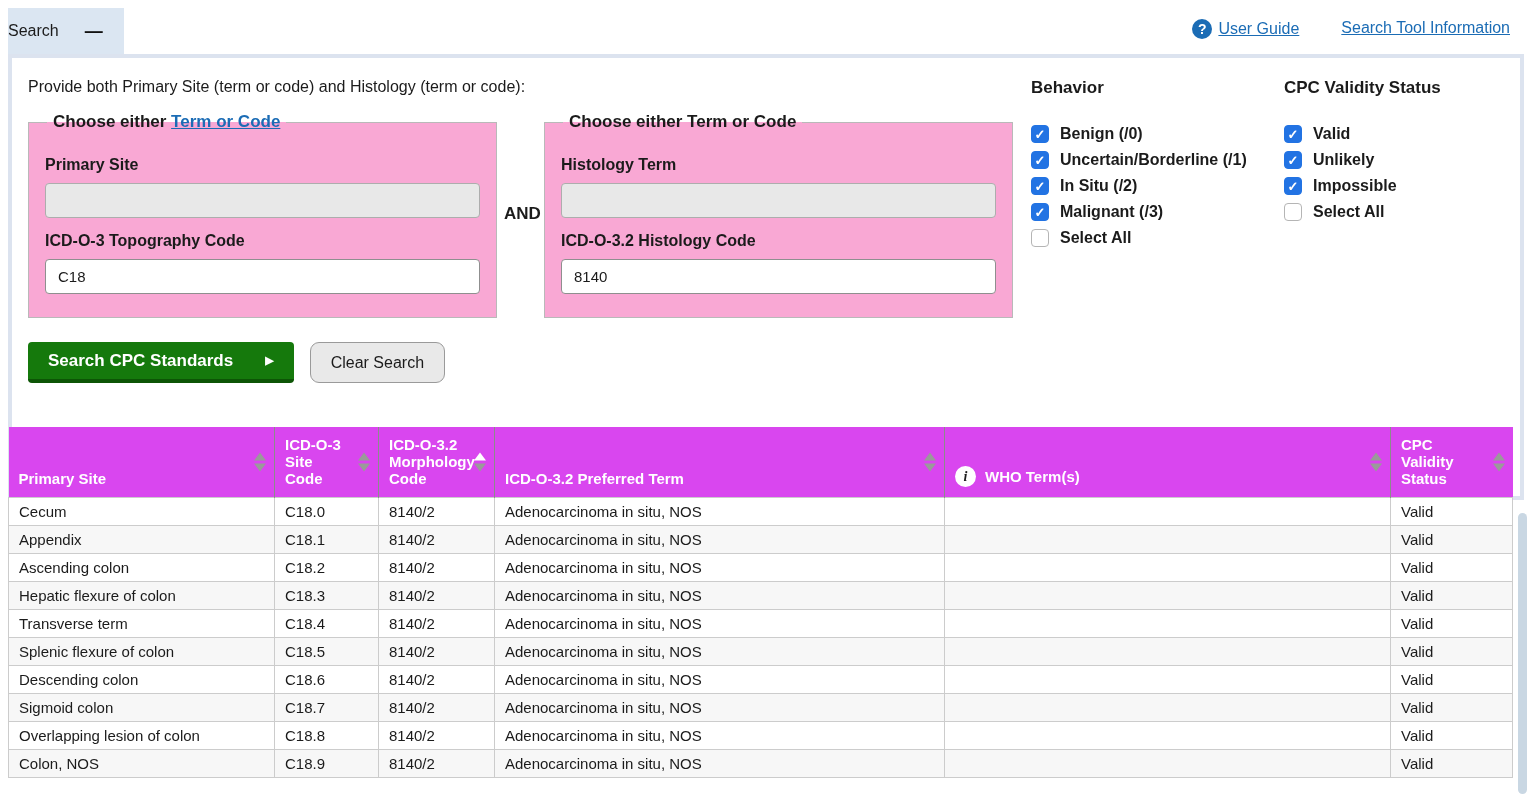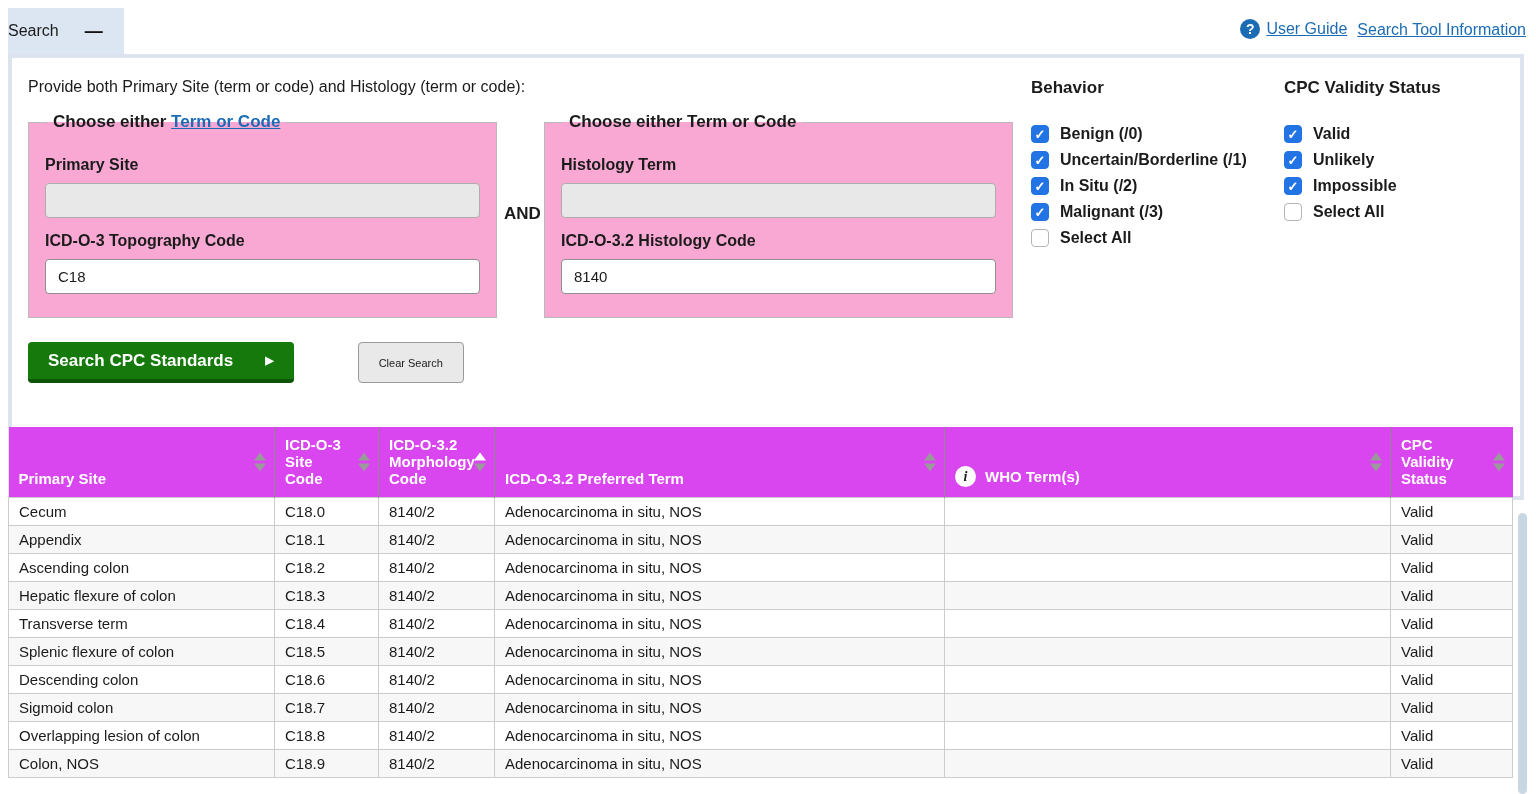--- a/index.html
+++ b/index.html
@@ -4,21 +4,21 @@
 <style>
   * { margin:0; padding:0; box-sizing:border-box; }
   html,body { width:1536px; height:794px; background:#fff; overflow:hidden;
     font-family:"Liberation Sans", sans-serif; color:#1b1b1b; }
 
   
   .tab { position:absolute; left:8px; top:8px; width:116px; height:46px;
     background:#dbe6f2; display:flex; align-items:center; 
     font-size:16px; cursor:pointer; }
   .tab .dash { margin-left:26px; font-weight:bold; font-size:18px; color:#111; line-height:10px; }
-  .top-links { position:absolute; right:10px; top:19px; display:flex; align-items:flex-end; gap:10px; }
+  .top-links { position:absolute; right:26px; top:19px; display:flex; align-items:flex-start; gap:42px; }
   .qicon { display:inline-block; width:20px; height:20px; border-radius:50%;
     background:#1b6cb5; color:#fff; font-weight:bold; font-size:14px; line-height:20px;
     text-align:center; margin-right:6px; }
   a.lnk { color:#1b6cb5; text-decoration:underline; font-size:16px; cursor:pointer; }
 
   
   .panel { position:absolute; left:8px; top:54px; width:1516px; height:446px;
     border:4px solid #dce3ef; background:#fff; }
   .instruction { position:absolute; left:16px; top:20px; font-size:16px; }
   fieldset { position:absolute; top:54px; width:469px; height:206px;
@@ -42,22 +42,22 @@
   .cb.checked { background:#2273e3; border-color:#2273e3; }
   .cb-label { font-size:16px; font-weight:600; }
 
   .btn-row { position:absolute; left:16px; top:284px; display:flex; gap:16px; }
   .btn-green { display:inline-flex; align-items:center; gap:32px; height:41px;
     padding:0 20px; background:#15790c; border:none; border-bottom:4px solid #0d5506;
     border-radius:4px; color:#fff; font-size:17px; font-weight:600;
     font-family:"Liberation Sans",sans-serif; cursor:pointer; }
   .btn-green .arrow { font-size:11px; }
   .btn-gray { height:41px; padding:0 20px; background:#e9e9e9; border:1px solid #9a9a9a;
-    border-radius:4px; font-size:11px; color:#1b1b1b;
-    font-family:"Liberation Sans",sans-serif; cursor:pointer;margin-left:48px; }
+    border-radius:9px; font-size:16px; color:#1b1b1b;
+    font-family:"Liberation Sans",sans-serif; cursor:pointer; }
 
   
   .table-wrap { position:absolute; left:8px; top:427px; width:1504px; }
   table { border-collapse:collapse; table-layout:fixed; width:1504px; }
   col:nth-child(1){width:266px;} col:nth-child(2){width:104px;} col:nth-child(3){width:116px;}
   col:nth-child(4){width:450px;} col:nth-child(5){width:446px;} col:nth-child(6){width:122px;}
   th { position:relative; height:70px; background:#d946ef; color:#fff; text-align:left;
     vertical-align:bottom; font-size:15px; font-weight:600; padding:8px 28px 10px 10px;
     border-right:1px solid #8b8b8b; cursor:pointer; }
   th:last-child { border-right:none; }

